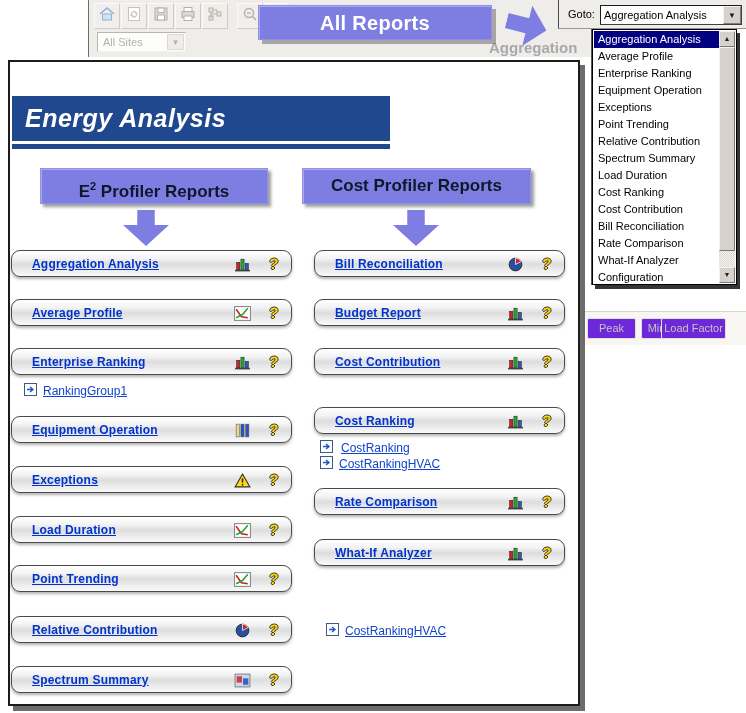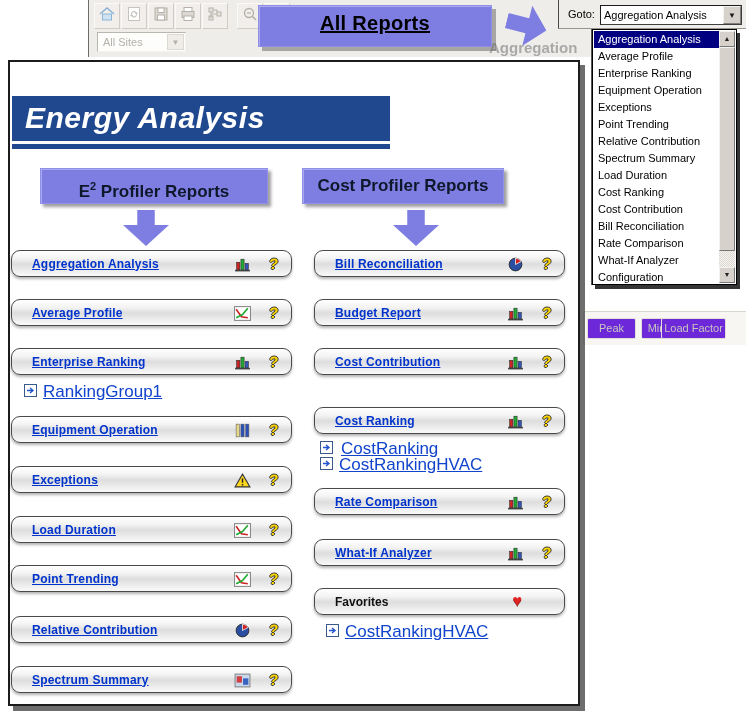--- a/index.html
+++ b/index.html
@@ -30,23 +30,23 @@
   .goto-combo .val { position:absolute; left:3px; top:3px; font-size:11px; color:#000; white-space:nowrap; }
   .goto-combo .dd-btn { position:absolute; right:0; top:0; width:18px; height:18px; background:#d6d2cb;
     border:1px solid #f4f2ef; border-right-color:#807c76; border-bottom-color:#807c76;
     font-size:8px; color:#1b1b1b; text-align:center; line-height:17px; }
 
   
   .bg-text { position:absolute; left:489px; top:39px; font-size:15px; font-weight:bold; color:#a9a9a9;
     z-index:15; white-space:nowrap; }
 
   
-  .all-reports { position:absolute; left:258px; top:5px; width:234px; height:42px; background:#7e7ee2;
+  .all-reports { position:absolute; left:258px; top:5px; width:234px; height:35px; background:#7e7ee2;
     border:1px solid #8f8fe8; box-shadow: inset 1px 1px 0 #a9a9ef, 4px 4px 0 rgba(108,108,108,0.55);
-    color:#000000; font-size:20px; font-weight:bold; text-align:center; line-height:34px; z-index:30; letter-spacing:0.3px;text-decoration:underline; }
+    color:#ffffff; font-size:20px; font-weight:bold; text-align:center; line-height:34px; z-index:30; letter-spacing:0.3px; }
   .goto-arrow { position:absolute; left:506px; top:4px; width:41px; height:43px; background:#7e7ee2;
     clip-path: polygon(0 32%, 52% 32%, 52% 2%, 100% 50%, 52% 98%, 52% 68%, 0 68%);
     transform: rotate(14deg); z-index:30; filter: drop-shadow(2px 2px 1px rgba(100,100,100,0.5)); }
 
   
   .dropdown { position:absolute; left:592px; top:29px; width:145px; height:256px; background:#fff;
     border:1px solid #000; box-shadow: 3px 4px 0 #353535, -1px 0 0 #555; z-index:40; }
   .dropdown ul { list-style:none; position:absolute; left:1px; top:1px; width:126px; }
   .dropdown li { height:17px; line-height:17px; font-size:11px; color:#000; padding-left:4px; white-space:nowrap; overflow:hidden; }
   .dropdown li.sel { background:#000080; color:#fff; }
@@ -62,21 +62,21 @@
   
   .status-strip { position:absolute; left:583px; top:311px; width:163px; height:34px; background:#f8f6f3;
     border-top:1px solid #d8d4ce; border-left:1px solid #e4e1db; z-index:5; }
   .status-btn { position:absolute; top:6px; height:21px; background:#6d28d9; border:1px solid #e2dfd9;
     border-radius:2px; color:#c9c5bf; font-size:11px; text-align:center; line-height:19px; }
 
   
   .panel { position:absolute; left:8px; top:60px; width:572px; height:646px; background:#fff;
     border:2px solid #1c1c1c; box-shadow: 5px 5px 0 rgba(72,72,72,0.8); z-index:20; }
   .energy-hdr { position:absolute; left:2px; top:34px; width:378px; height:45px; background:#20488f;
-    color:#fff; font-size:30px; font-weight:bold; font-style:italic; line-height:44px; padding-left:13px; letter-spacing:0.5px; }
+    color:#fff; font-size:25px; font-weight:bold; font-style:italic; line-height:44px; padding-left:13px; letter-spacing:0.5px; }
   .energy-line { position:absolute; left:2px; top:82px; width:378px; height:5px; background:#20488f; }
 
   .sec-banner { position:absolute; top:106px; height:36px; background:#7e7ee2; border:1px solid #9090e8;
     box-shadow: inset 1px 1px 0 #a9a9ef, 3px 3px 3px rgba(92,92,92,0.6);
     color:#0f172a; font-size:17px; font-weight:bold; text-align:center; line-height:34px; }
   .sec-banner sup { font-size:11px; }
   .down-arrow { position:absolute; top:148px; width:46px; height:36px; background:#7e7ee2;
     clip-path: polygon(31% 0, 69% 0, 69% 42%, 100% 42%, 50% 100%, 0 42%, 31% 42%);
     filter: drop-shadow(2px 2px 1px rgba(110,110,110,0.55)); }
 
@@ -87,21 +87,21 @@
   .rlink { margin-left:20px; font-size:12px; font-weight:bold; color:#0033cc; text-decoration:underline;
     white-space:nowrap; letter-spacing:0.2px; }
   .chart-ic { position:absolute; right:40px; top:6px; width:17px; height:15px; }
   .q-ic { position:absolute; right:13px; top:4px; font-size:15px; font-weight:bold; color:#ffd700;
     text-shadow:-1px 0 #3a3a3a, 1px 0 #3a3a3a, 0 -1px #3a3a3a, 0 1px #3a3a3a; transform: skewX(-6deg); }
   .heart-ic { position:absolute; right:42px; top:3px; font-size:16px; color:#e02424;
     text-shadow: 0 1px 0 #7a1010; }
   .fav-label { margin-left:20px; font-size:12px; font-weight:bold; color:#111; }
 
   .sublink { position:absolute; display:flex; align-items:center; gap:6px; }
-  .sublink a { font-size:17px; color:#1144cc; text-decoration:underline; white-space:nowrap; }
+  .sublink a { font-size:12px; color:#1144cc; text-decoration:underline; white-space:nowrap; }
 </style>
 </head>
 <body>
 
 <div class="screen">
 
   <div class="toolbar-strip">
     <div class="tb-row">
       <div class="tb-btn">
           <span><svg width="18" height="18" viewBox="0 0 18 18">
@@ -202,21 +202,21 @@
   </div>
 
   <div class="panel">
 
     <div class="energy-hdr">Energy Analysis</div>
     <div class="energy-line"></div>
 
     <div class="sec-banner" style="left:30px; width:228px;">
       <span>E</span><sup>2</sup><span> Profiler Reports</span>
     </div>
-    <div class="sec-banner" style="left:292px; width:202px;">Cost Profiler Reports</div>
+    <div class="sec-banner" style="left:292px; width:229px;">Cost Profiler Reports</div>
 
     <div class="down-arrow" style="left:113px;"></div>
     <div class="down-arrow" style="left:383px;"></div>
 
     <div class="report-btn" style="left:1px; top:188px; width:281px;">
       <a class="rlink">Aggregation Analysis</a>
       <span class="chart-ic"><svg width="17" height="15" viewBox="0 0 16 14">
             <rect x="1" y="12" width="14" height="1.5" fill="#444"></rect>
             <rect x="2.5" y="5" width="3" height="7" fill="#cc2222" stroke="#222" stroke-width="0.5"></rect>
             <rect x="6.5" y="2" width="3" height="10" fill="#22aa33" stroke="#222" stroke-width="0.5"></rect>
@@ -383,24 +383,20 @@
       <a class="rlink">What-If Analyzer</a>
       <span class="chart-ic"><svg width="17" height="15" viewBox="0 0 16 14">
             <rect x="1" y="12" width="14" height="1.5" fill="#444"></rect>
             <rect x="2.5" y="5" width="3" height="7" fill="#cc2222" stroke="#222" stroke-width="0.5"></rect>
             <rect x="6.5" y="2" width="3" height="10" fill="#22aa33" stroke="#222" stroke-width="0.5"></rect>
             <rect x="10.5" y="6" width="3" height="6" fill="#3355bb" stroke="#222" stroke-width="0.5"></rect>
           </svg></span>
       <span class="q-ic">?</span>
     </div>
 
-    <div class="report-btn" style="left:304px; top:526px; width:251px;">
-      <span class="fav-label">Favorites</span>
-      <span class="heart-ic">♥</span>
-    </div>
     <div class="sublink" style="left:316px; top:560px;">
       <span><svg width="13" height="13" viewBox="0 0 13 13">
             <rect x="0.5" y="0.5" width="12" height="12" fill="#fff" stroke="#3a5a8c"></rect>
             <path d="M3 6.5 H8 M6 4 l3 2.5 -3 2.5" stroke="#2255cc" stroke-width="1.4" fill="none"></path>
           </svg></span>
       <a>CostRankingHVAC</a>
     </div>
 
   </div>
 

